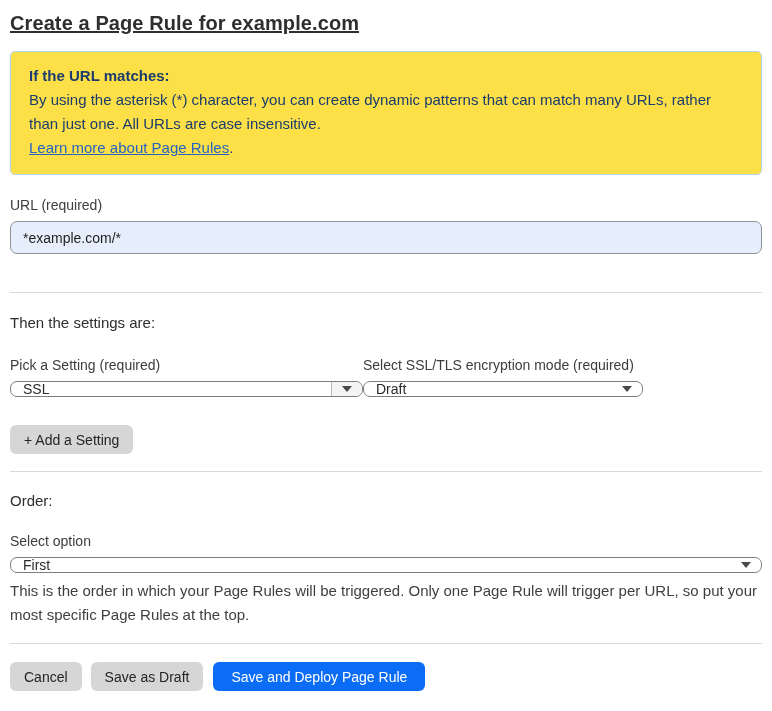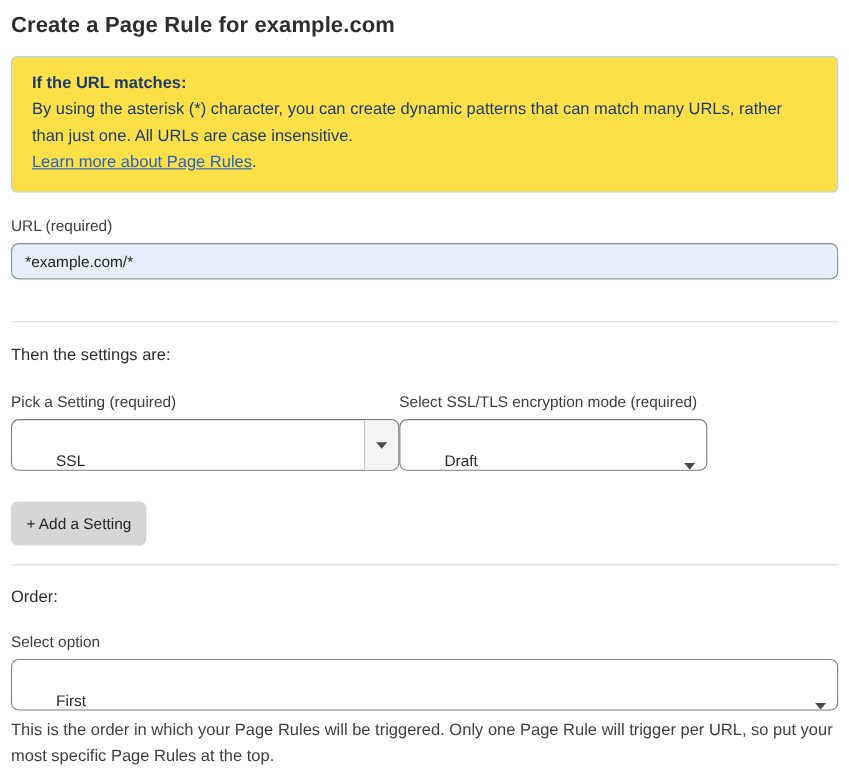--- a/index.html
+++ b/index.html
@@ -7,21 +7,21 @@
     width: 772px; height: 711px;
     background: #ffffff;
     font-family: "Liberation Sans", "DejaVu Sans", sans-serif;
     color: #313131;
     overflow: hidden;
   }
   .page { padding: 10px 10px 0 10px; width: 772px; }
 
   .page-title {
     font-size: 20px; font-weight: 700; color: #2e2e2e;
-    margin: 2px 0 16px 0; letter-spacing: .1px;
+    margin: 2px 0 16px 0; letter-spacing: .1px; text-decoration: underline;
   }
 
   
   .info-box {
     background: #fde047;
     border: 1px solid #b3d4f1;
     border-radius: 5px;
     padding: 12px 18px 14px 18px;
     color: #1b3c6e;
     font-size: 15px;
@@ -54,29 +54,28 @@
   .section-heading {
     font-size: 15px; font-weight: 400; color: #2e2e2e;
     margin-bottom: 26px;
   }
 
   .settings-row { display: flex; }
   .settings-col-left  { width: 353px; }
   .settings-col-right { width: 280px; }
 
   .select-box {
-    display: flex; align-items: flex-end;
-    height: 47px;
+    display: flex; align-items: center;
+    height: 16px;
     border: 1px solid #7f7f7f;
     border-radius: 7px;
     background: #ffffff;
     font-size: 14px; color: #2b2b2b;
     cursor: pointer;
     overflow: hidden;
-    padding-left: 28px;
   }
   .select-box .select-value { flex: 1; padding: 0 12px; }
   .select-box .arrow-cell {
     width: 31px; height: 100%;
     display: flex; align-items: center; justify-content: center;
     background: #f4f4f4;
     border-left: 1px solid #b9b9b9;
     border-radius: 0 6px 6px 0;
   }
   .select-box .arrow-plain {
@@ -84,21 +83,21 @@
   }
   .tri {
     width: 0; height: 0;
     border-left: 5px solid transparent;
     border-right: 5px solid transparent;
     border-top: 6px solid #4a4a4a;
   }
 
   .btn {
     display: inline-flex; align-items: center; justify-content: center;
-    height: 40px; padding: 0 14px;
+    height: 29px; padding: 0 14px;
     border: none; border-radius: 6px;
     font-family: "Liberation Sans", "DejaVu Sans", sans-serif;
     font-size: 14px; color: #252525;
     background: #d6d6d6;
     cursor: pointer;
   }
   .btn-add { margin-top: 28px; }
   .btn-primary { background: #0b6cf5; color: #ffffff; padding: 0 18px; }
 
   .order-label { margin-top: 24px; }

